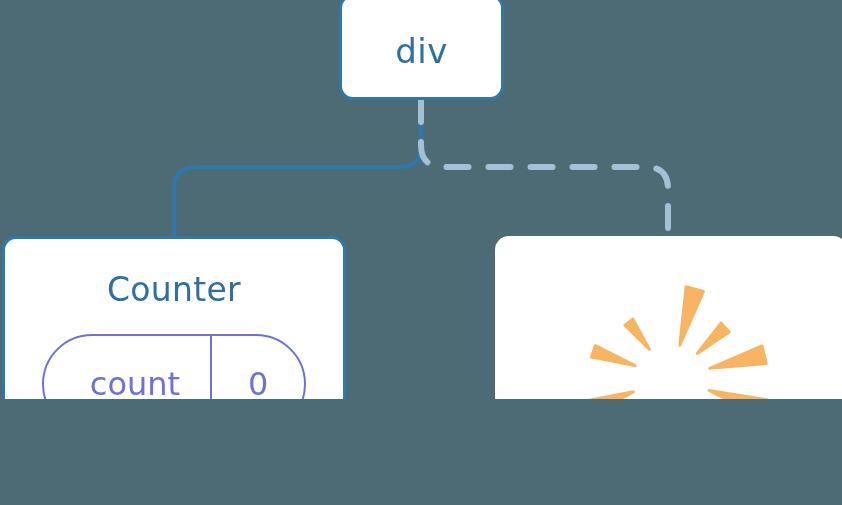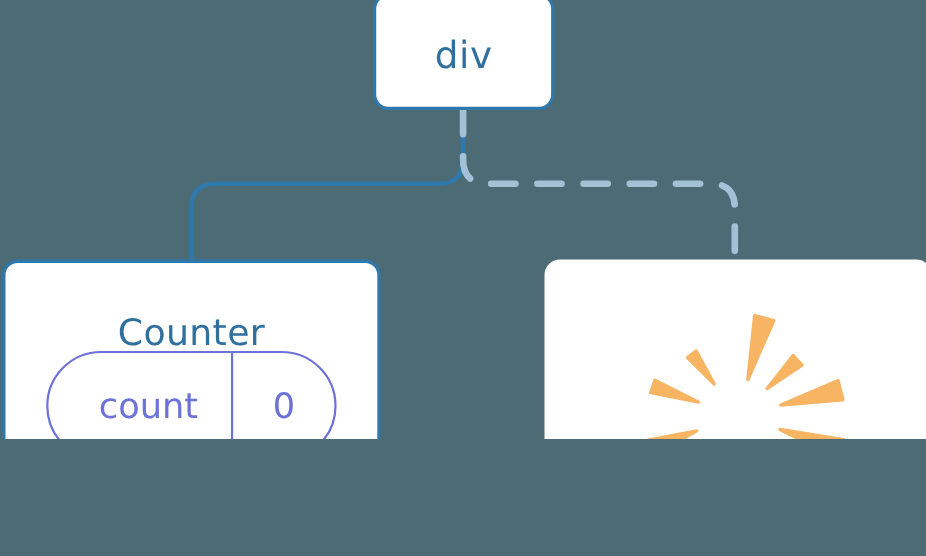--- a/index.html
+++ b/index.html
@@ -53,31 +53,32 @@
   }
 
   #node-counter {
     left: 2px;
     top: 236px;
     width: 344px;
     height: 268px;
     display: flex;
     flex-direction: column;
     align-items: center;
-    padding-top: 47px;
+    padding-top: 34px;
   }
   #node-counter .node-title {
     font-size: 33px;
     color: #30709f;
     letter-spacing: 0.3px;
     line-height: 1;
   }
 
   
   .state-pill {
+    margin-top: 28px;
     display: flex;
     align-items: stretch;
     height: 100px;
     border: 2px solid #6c72d8;
     border-radius: 52px;
     box-sizing: border-box;
     overflow: hidden;
     background: #ffffff;
   }
   .state-pill .pill-key {

